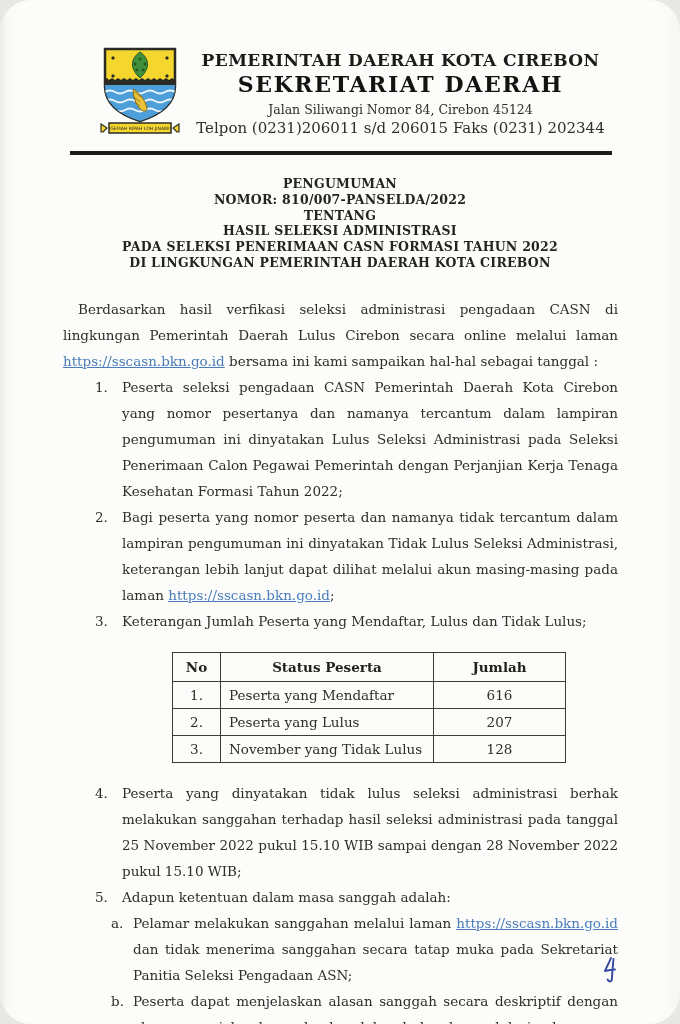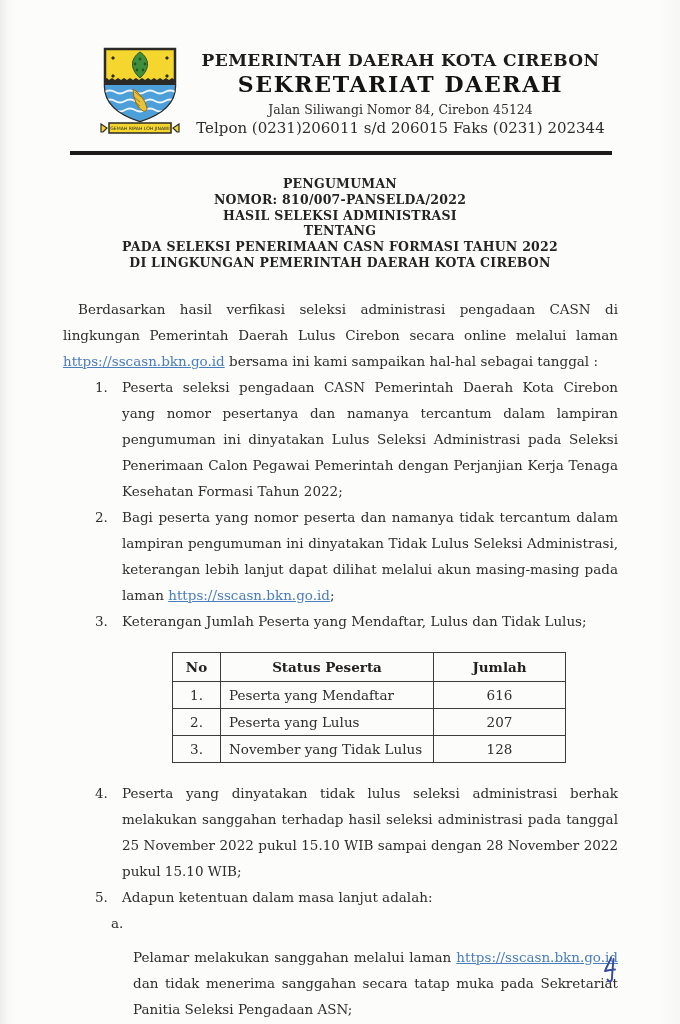--- a/index.html
+++ b/index.html
@@ -5,20 +5,21 @@
   * { margin:0; padding:0; box-sizing:border-box; }
   html,body { width:680px; }
   body {
     font-family:"DejaVu Serif","Liberation Serif",serif;
     color:#2e2d2a;
     background:#e8e8e6;
   }
   .page {
     position:relative; width:680px; height:1024px; overflow:hidden;
     background:linear-gradient(90deg,#ededeb 0px,#f8f8f6 7px,#fcfcfb 18px,#fcfcfb 660px,#f6f6f4 680px);
+    border-radius:31px;
   }
   
   .letterhead { display:flex; align-items:center; padding:44px 70px 0 97px; }
   .emblem { flex:none; width:86px; }
   .letterhead-text { flex:1; text-align:center; padding-left:8px; }
   .agency-name { font-size:17px; font-weight:bold; letter-spacing:.4px; color:#1c1b19; }
   .office-name { font-size:22px; font-weight:bold; letter-spacing:1.6px; color:#141311; margin-top:1px; }
   .address-line { font-size:12.5px; margin-top:5px; }
   .phone-line { font-size:15px; margin-top:2px; }
   .rule {
@@ -30,21 +31,21 @@
     font-size:12.5px; line-height:15.8px; letter-spacing:.25px; color:#242320; }
   
   .content { margin:25px 62px 0 63px; width:555px; font-size:13.5px; line-height:26px; }
   .intro { text-align:justify; text-indent:15px; }
   .doc-link { color:#4a7dbb; text-decoration:underline; text-decoration-color:#4a7dbb; cursor:pointer; }
   .item { display:flex; }
   .item-num { flex:none; width:27px; margin-left:32px; }
   .item-text { flex:1; text-align:justify; }
   .sub { display:flex; }
   .sub-num { flex:none; width:22px; margin-left:48px; }
-  .sub-text { flex:1; text-align:justify;margin-top:34px; }
+  .sub-text { flex:1; text-align:justify; }
   
   table.stats { border-collapse:collapse; margin:18px 0 17px 109px; font-size:13.5px;padding-left:34px; }
   table.stats th, table.stats td { border:1.5px solid #3c3b38; line-height:20px; }
   table.stats th { font-weight:bold; padding:4px 6px; text-align:center; color:#22211e; }
   table.stats td { padding:3px 8px; }
   .col-no  { width:48px; text-align:center; }
   .col-status { width:213px; text-align:left; }
   .col-jumlah { width:132px; text-align:center; }
   
   .handwritten { position:absolute; right:56px; bottom:28px; width:26px; height:42px; }
@@ -102,22 +103,22 @@
       <div class="address-line">Jalan Siliwangi Nomor 84, Cirebon 45124</div>
       <div class="phone-line">Telpon (0231)206011 s/d 206015 Faks (0231) 202344</div>
     </div>
   </div>
 
   <div class="rule"></div>
 
   <div class="title-block">
     <div>PENGUMUMAN</div>
     <div>NOMOR: 810/007-PANSELDA/2022</div>
+    <div>TENTANG</div>
     <div>HASIL SELEKSI ADMINISTRASI</div>
-    <div>TENTANG</div>
     <div>PADA SELEKSI PENERIMAAN CASN FORMASI TAHUN 2022</div>
     <div>DI LINGKUNGAN PEMERINTAH DAERAH KOTA CIREBON</div>
   </div>
 
   <div class="content">
 
     <p class="intro"><span>Berdasarkan hasil verfikasi seleksi administrasi pengadaan CASN di lingkungan Pemerintah Daerah Lulus Cirebon secara online melalui laman </span><span class="doc-link">https://sscasn.bkn.go.id</span><span> bersama ini kami sampaikan hal-hal sebagai tanggal :</span></p>
 
     <div class="item">
       <span class="item-num">1.</span>
@@ -162,21 +163,21 @@
     </table>
 
     <div class="item">
       <span class="item-num">4.</span>
       <span class="item-text">Peserta yang dinyatakan tidak lulus seleksi administrasi berhak melakukan sanggahan terhadap hasil seleksi administrasi pada tanggal 25 November 2022 pukul 15.10 WIB sampai dengan 28 November 2022 pukul 15.10 WIB;</span>
     </div>
 
     <div class="item">
       <span class="item-num">5.</span>
       <span class="item-text">
-        <span>Adapun ketentuan dalam masa lanjut adalah:</span>
+        <span>Adapun ketentuan dalam masa sanggah adalah:</span>
       </span>
     </div>
 
     <div class="sub">
       <span class="sub-num">a.</span>
       <span class="sub-text"><span>Pelamar melakukan sanggahan melalui laman </span><span class="doc-link">https://sscasn.bkn.go.id</span><span> dan tidak menerima sanggahan secara tatap muka pada Sekretariat Panitia Seleksi Pengadaan ASN;</span></span>
     </div>
 
     <div class="sub">
       <span class="sub-num">b.</span>

